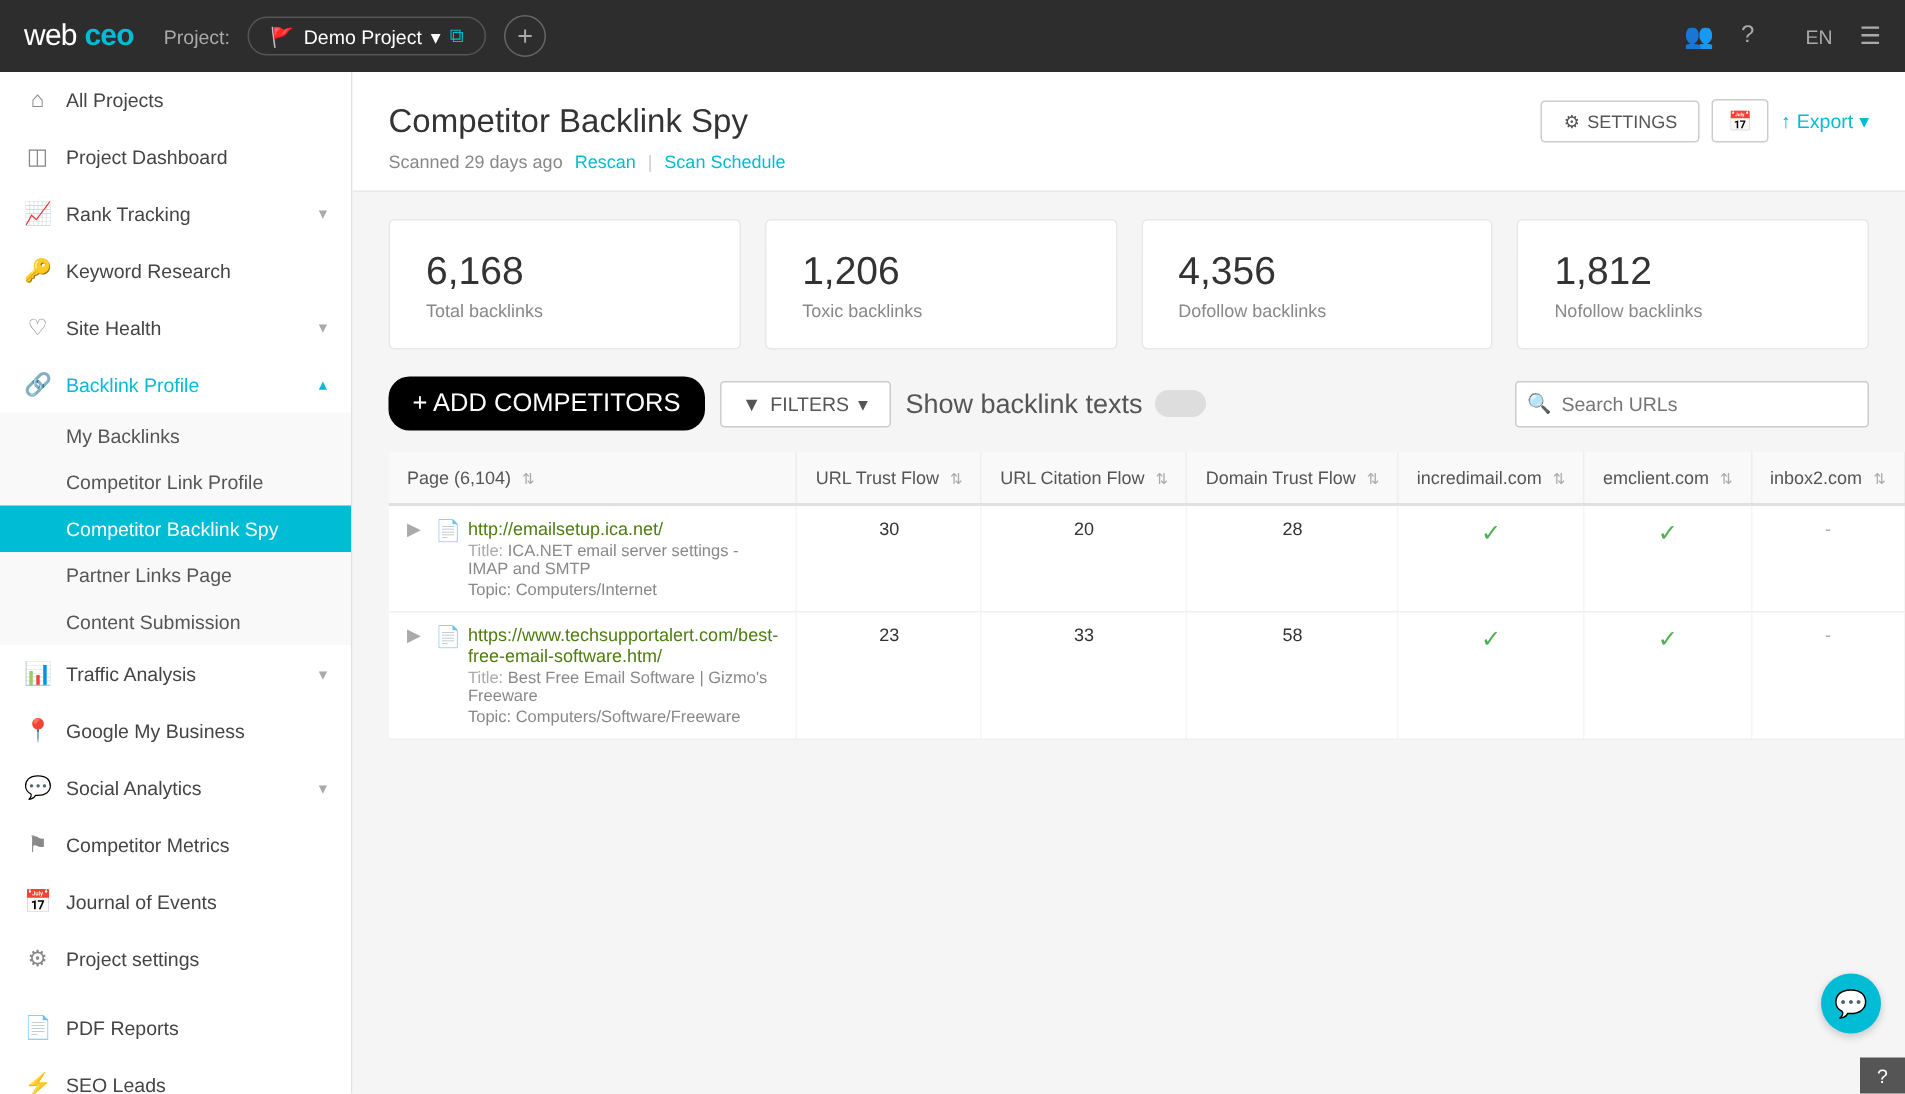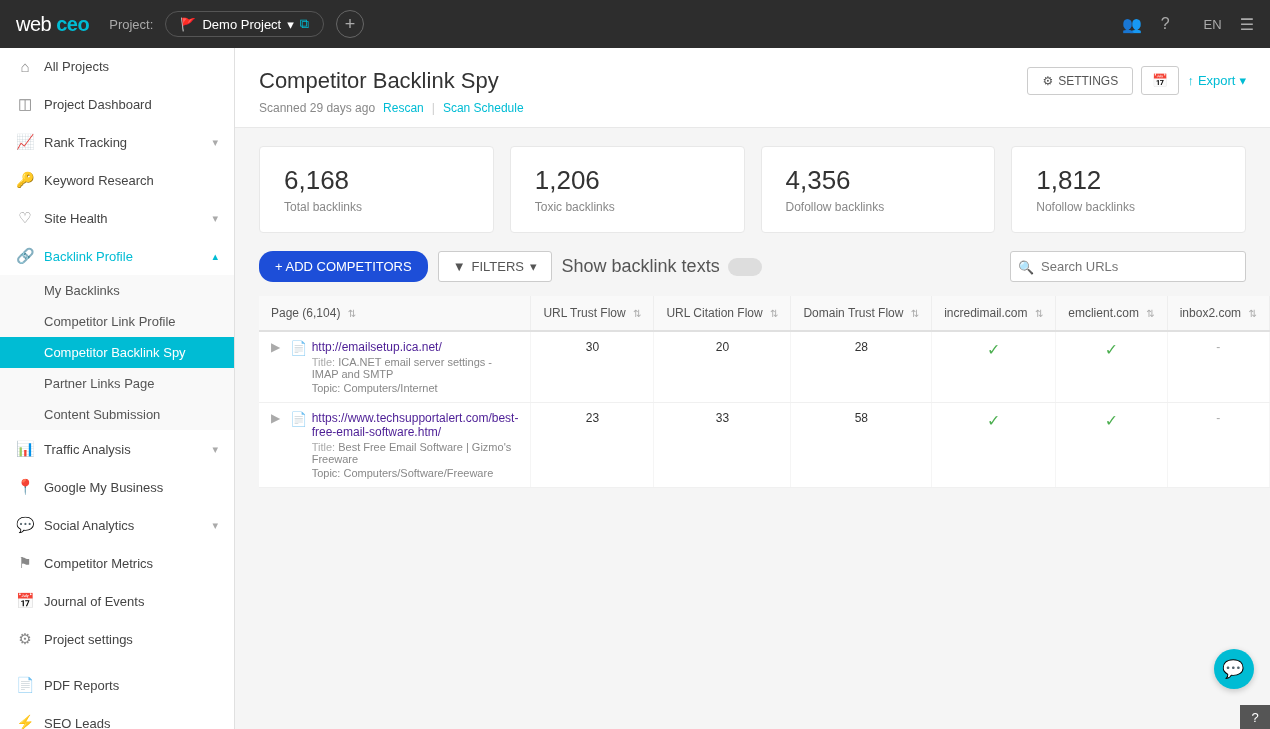--- a/index.html
+++ b/index.html
@@ -44,38 +44,38 @@
     .scan-sep { color: #ccc; }
 
     
     .stats-row { display: flex; gap: 16px; padding: 18px 24px; flex-shrink: 0; }
     .stat-card { background: #fff; border: 1px solid #e8e8e8; border-radius: 4px; padding: 18px 24px; flex: 1; }
     .stat-number { font-size: 26px; font-weight: 400; color: #333; margin-bottom: 4px; }
     .stat-label { font-size: 12px; color: #888; }
 
     
     .toolbar { display: flex; align-items: center; gap: 10px; padding: 0 24px 14px; flex-shrink: 0; }
-    .btn-add-competitors { background: #1d4ed8; border: none; border-radius: 14px; color: #fff; padding: 8px 16px; font-size: 13px; cursor: pointer; font-weight: 500; }
+    .btn-add-competitors { background: #000000; border: none; border-radius: 14px; color: #fff; padding: 8px 16px; font-size: 17px; cursor: pointer; font-weight: 500; }
     .btn-filters { background: #fff; border: 1px solid #ccc; border-radius: 3px; padding: 7px 14px; font-size: 13px; cursor: pointer; color: #555; display: flex; align-items: center; gap: 6px; }
     .toggle-container { display: flex; align-items: center; gap: 8px; font-size: 18px; color: #555; }
     .toggle { width: 34px; height: 18px; background: #ddd; border-radius: 9px; position: relative; cursor: pointer; }
     .search-container { margin-left: auto; position: relative; }
     .search-input { border: 1px solid #ccc; border-radius: 3px; padding: 7px 12px 7px 30px; font-size: 13px; width: 236px; outline: none; color: #555; }
     .search-icon-inner { position: absolute; left: 8px; top: 50%; transform: translateY(-50%); color: #aaa; font-size: 13px; }
 
     
     .table-container { flex: 1; overflow: auto; padding: 0 24px 24px; }
     table { width: 100%; border-collapse: collapse; background: #fff; font-size: 12px; }
     thead tr { background: #f9f9f9; border-bottom: 2px solid #e0e0e0; }
     th { padding: 10px 12px; text-align: left; font-weight: 500; color: #555; font-size: 12px; white-space: nowrap; border-right: 1px solid #eee; cursor: pointer; user-select: none; }
     th:last-child { border-right: none; }
     th .sort-icon { color: #aaa; font-size: 10px; margin-left: 4px; }
     td { padding: 8px 12px; border-bottom: 1px solid #f0f0f0; vertical-align: top; border-right: 1px solid #f5f5f5; }
     td:last-child { border-right: none; }
-    .page-url { color: #4c1d95; font-size: 12px; }
+    .page-url { color: #4d7c0f; font-size: 12px; }
     .page-title-cell { color: #888; font-size: 11px; margin-top: 2px; }
     .page-title-cell span.label { color: #aaa; }
     .page-title-cell span.value { color: #888; }
     .topic-cell { color: #888; font-size: 11px; margin-top: 2px; }
     .expand-btn { color: #aaa; cursor: pointer; margin-right: 6px; }
     .check-icon { color: #4caf50; font-size: 16px; }
     .dash-cell { color: #aaa; }
     .doc-icon { color: #aaa; font-size: 14px; cursor: pointer; }
 
     

